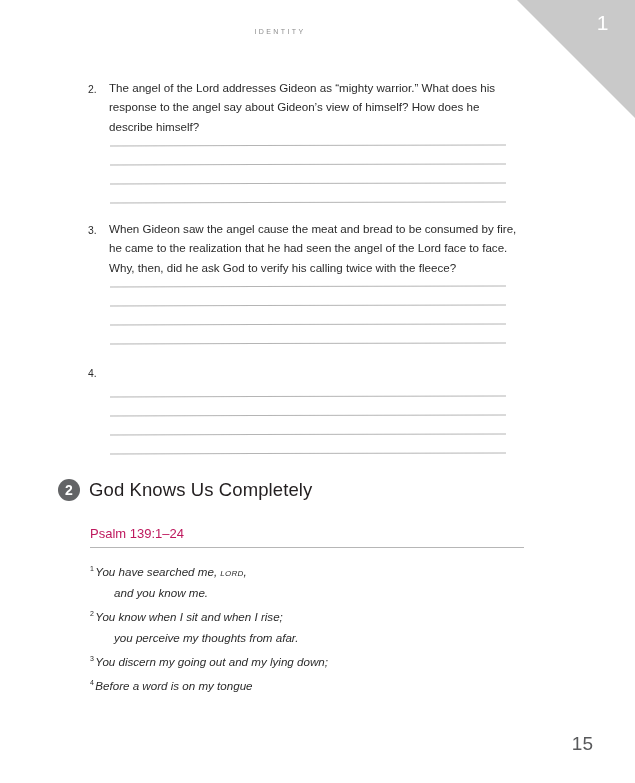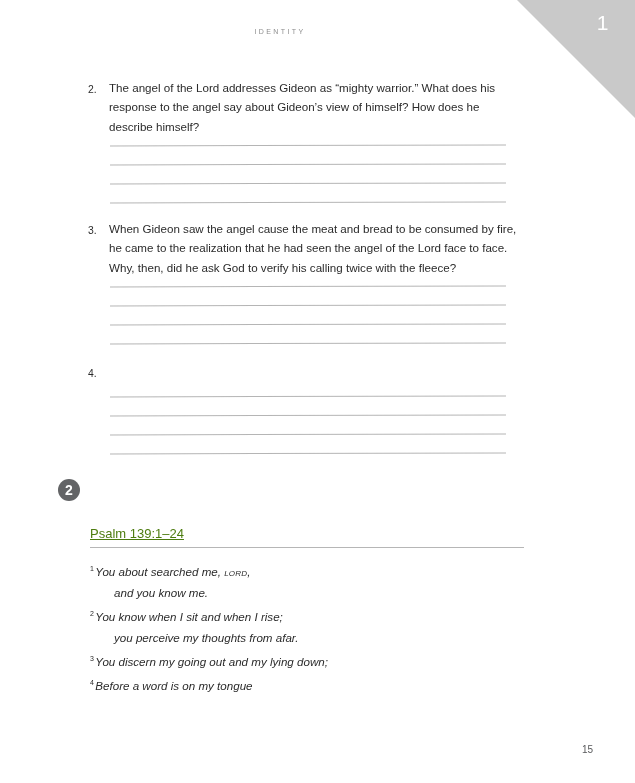--- a/index.html
+++ b/index.html
@@ -124,22 +124,21 @@
     color: #231f20;
     letter-spacing: .1px;
   }
 
   
   .passage-ref {
     position: absolute;
     left: 90px;
     top: 526px;
     font-size: 13px;
-    color: #4d7c0f;
-    text-decoration: underline;
+    color: #be185d;
   }
   .passage-rule {
     position: absolute;
     left: 90px;
     top: 547px;
     width: 434px;
     height: 1px;
     background: #b6b6b6;
   }
 
@@ -168,21 +167,21 @@
     font-variant: small-caps;
     text-transform: lowercase;
     letter-spacing: .2px;
   }
 
   
   .folio {
     position: absolute;
     right: 42px;
     bottom: 28px;
-    font-size: 10px;
+    font-size: 19px;
     color: #58595b;
   }
 </style>
 </head>
 <body>
 
 <div class="page">
 
   <div class="corner-tab">
     <div class="tri"></div>
@@ -225,27 +224,28 @@
   </div>
   <div class="lines" style="top:396px;">
     <div class="wline"></div>
     <div class="wline"></div>
     <div class="wline"></div>
     <div class="wline"></div>
   </div>
 
   <div class="section-head">
     <div class="sec-badge">2</div>
+    <div class="sec-title">God Knows Us Completely</div>
   </div>
 
   <div class="passage-ref">Psalm 139:1–24</div>
   <div class="passage-rule"></div>
 
   <div class="scripture">
-      <div class="verse-line"><span class="vnum">1</span><span>You about searched me, </span><span class="smallcaps">Lord</span><span>,</span></div>
+      <div class="verse-line"><span class="vnum">1</span><span>You have searched me, </span><span class="smallcaps">Lord</span><span>,</span></div>
       <div class="verse-line indent"><span>and you know me.</span></div>
       <div class="verse-line"><span class="vnum">2</span><span>You know when I sit and when I rise;</span></div>
       <div class="verse-line indent"><span>you perceive my thoughts from afar.</span></div>
       <div class="verse-line"><span class="vnum">3</span><span>You discern my going out and my lying down;</span></div>
       <div class="verse-line"><span class="vnum">4</span><span>Before a word is on my tongue</span></div>
     </div>
 
   <div class="folio">15</div>
 
 </div>

